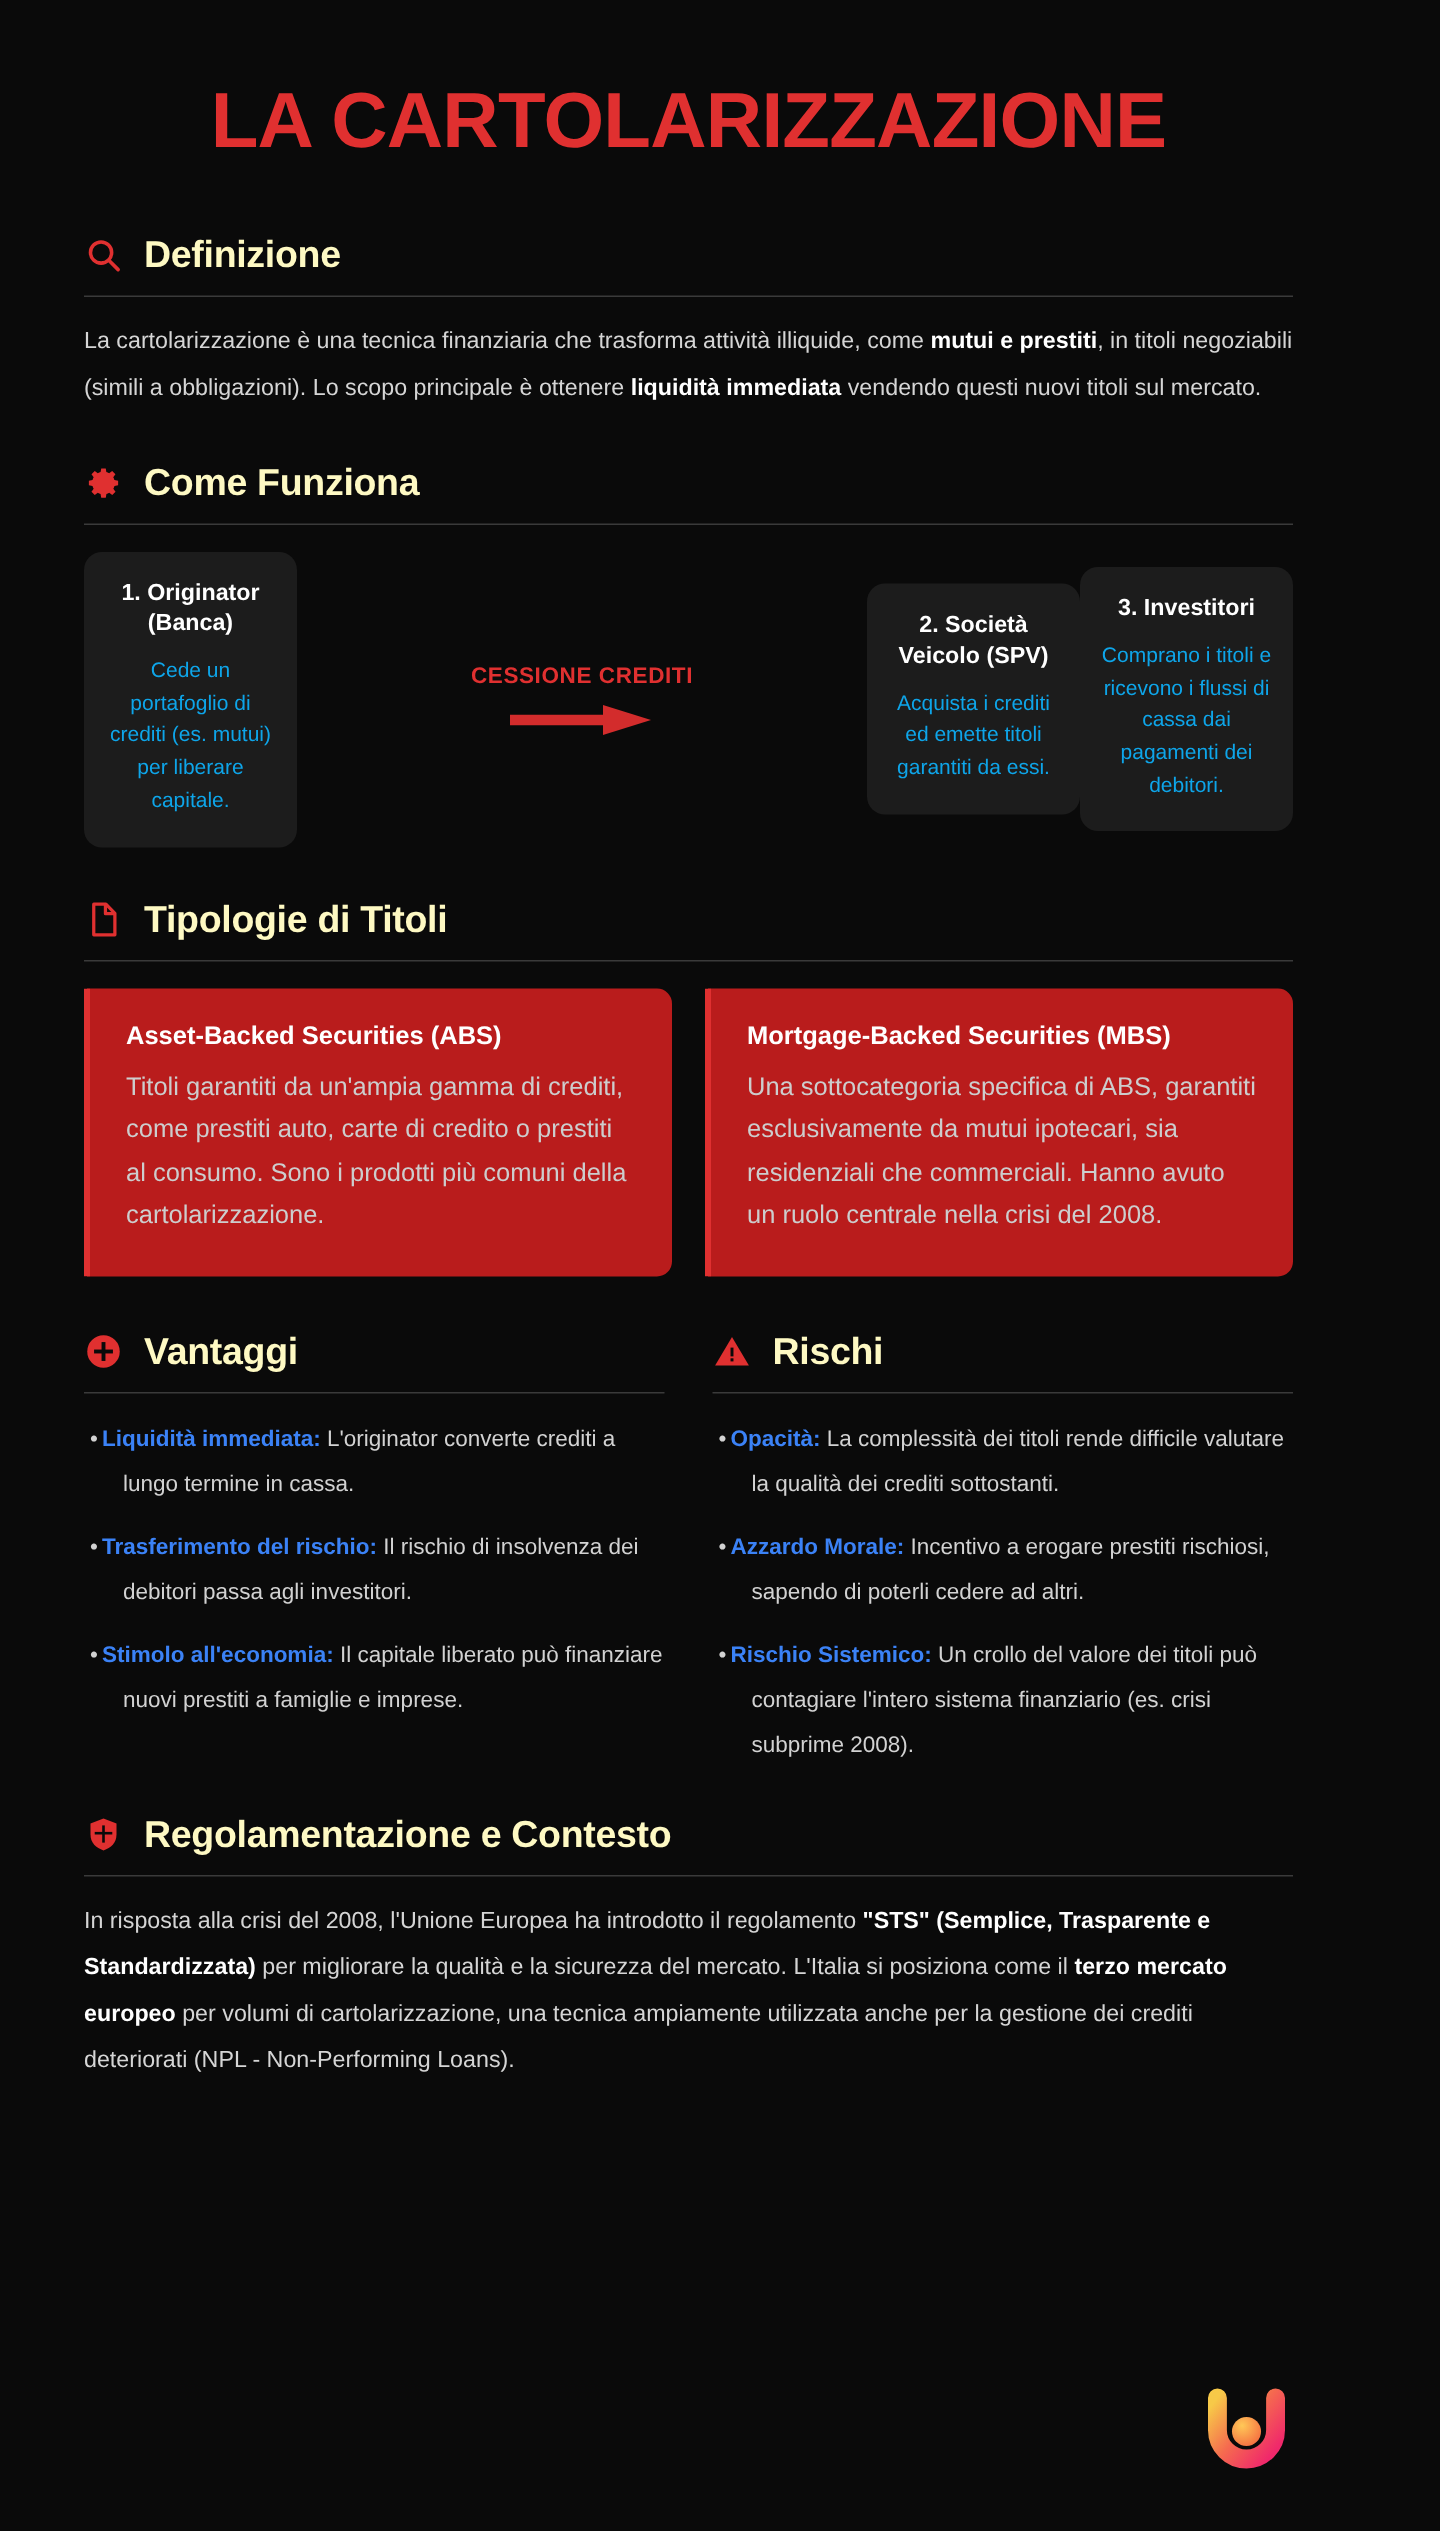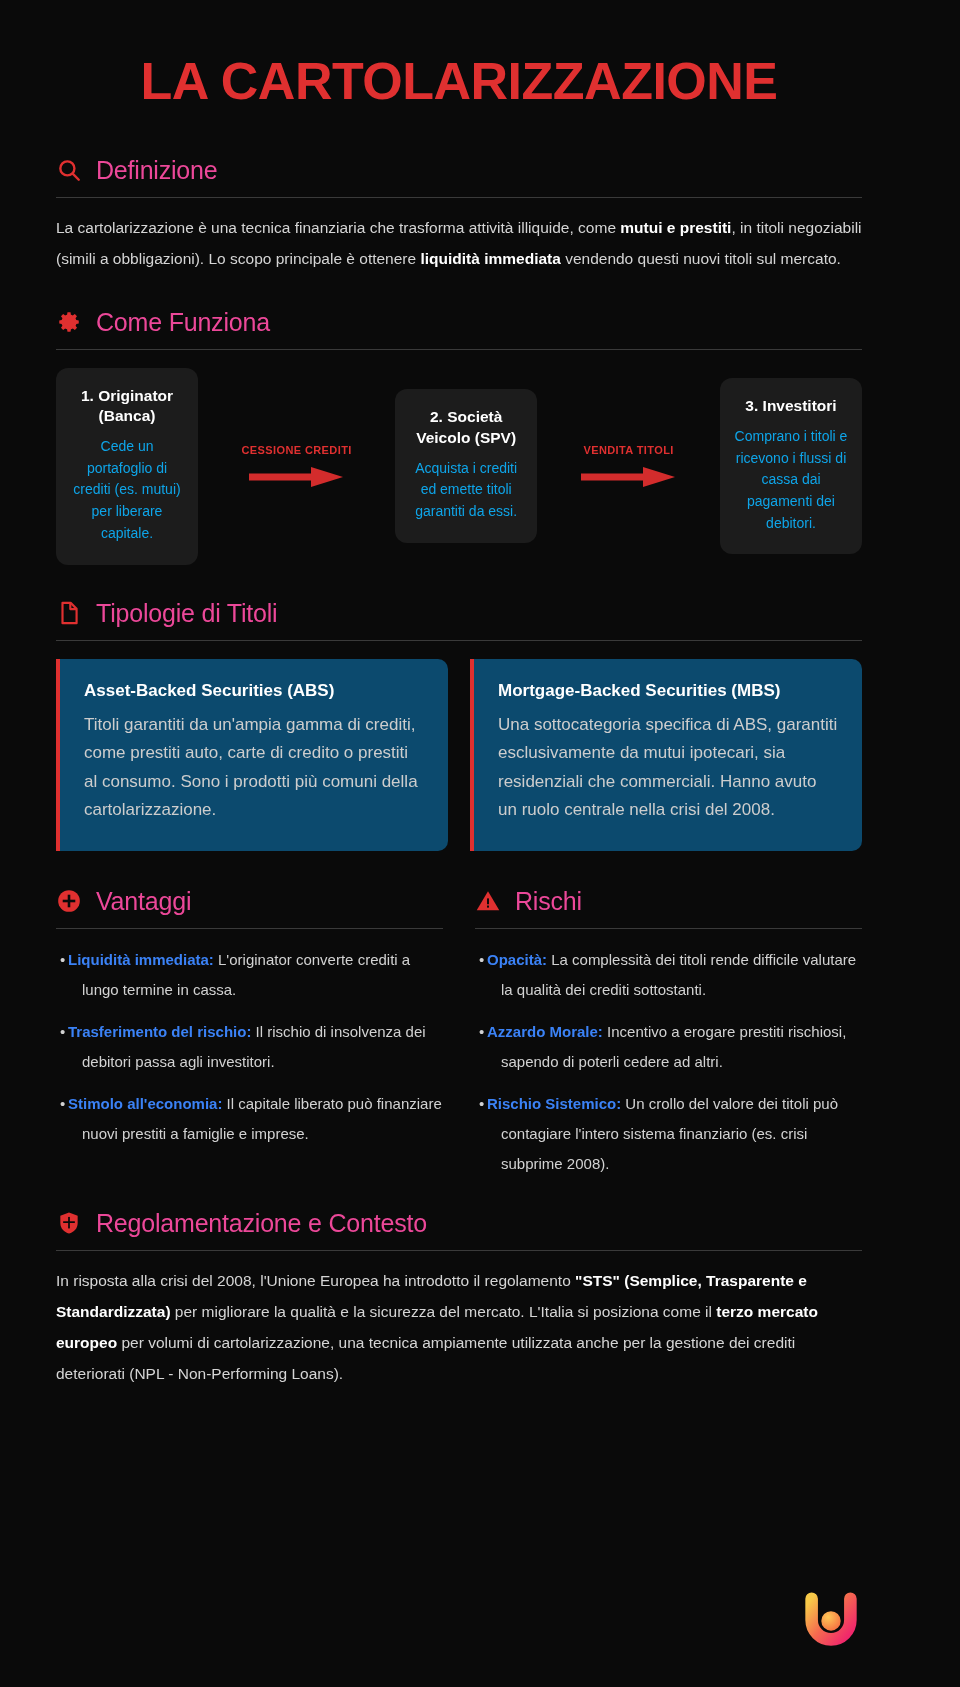--- a/index.html
+++ b/index.html
@@ -35,23 +35,23 @@
   
   .section { margin-top: 34px; }
 
   .sec-head {
     display: flex;
     align-items: center;
     gap: 14px;
     padding-bottom: 12px;
   }
   .sec-head .sec-title {
-    color: #ec4899;
+    color: #fef9c3;
     font-size: 25px;
-    font-weight: normal;
+    font-weight: bold;
     letter-spacing: -0.2px;
   }
   .sec-rule {
     height: 1px;
     background: #3a3a3a;
     width: 100%;
   }
   .sec-icon { width: 26px; height: 26px; display:block; flex: 0 0 26px; }
 
   
@@ -90,36 +90,36 @@
     font-size: 14px;
     line-height: 1.55;
   }
   .flow-arrow {
     flex: 1 1 auto;
     text-align: center;
     padding: 0 8px;
   }
   .flow-arrow .fa-label {
     color: #e03030;
-    font-size: 11px;
+    font-size: 15px;
     font-weight: bold;
     letter-spacing: 0.4px;
     margin-bottom: 10px;
   }
   .arrow-svg { display: block; margin: 0 auto; }
 
   
   .type-grid {
     display: flex;
     gap: 22px;
     padding-top: 18px;
   }
   .type-card {
     flex: 1 1 0;
-    background: #0c4a6e;
+    background: #b91c1c;
     border-left: 4px solid #e03030;
     border-radius: 0 10px 10px 0;
     padding: 22px 24px 26px;
   }
   .type-card .tc-title {
     color: #ffffff;
     font-weight: bold;
     font-size: 17px;
     margin-bottom: 10px;
   }
@@ -206,27 +206,20 @@
           <rect x="0" y="7.5" width="70" height="7" fill="#d32c2c"></rect>
           <polygon points="62,1 94,11 62,21" fill="#d32c2c"></polygon>
         </svg>
       </div>
 
       <div class="flow-card">
         <div class="fc-title">2. Società Veicolo (SPV)</div>
         <div class="fc-desc">Acquista i crediti ed emette titoli garantiti da essi.</div>
       </div>
 
-      <div class="flow-arrow">
-        <div class="fa-label">VENDITA TITOLI</div>
-        <svg class="arrow-svg" width="96" height="22" viewBox="0 0 96 22">
-          <rect x="0" y="7.5" width="70" height="7" fill="#d32c2c"></rect>
-          <polygon points="62,1 94,11 62,21" fill="#d32c2c"></polygon>
-        </svg>
-      </div>
 
       <div class="flow-card">
         <div class="fc-title">3. Investitori</div>
         <div class="fc-desc">Comprano i titoli e ricevono i flussi di cassa dai pagamenti dei debitori.</div>
       </div>
 
     </div>
   </div>
 
   <div class="section">

